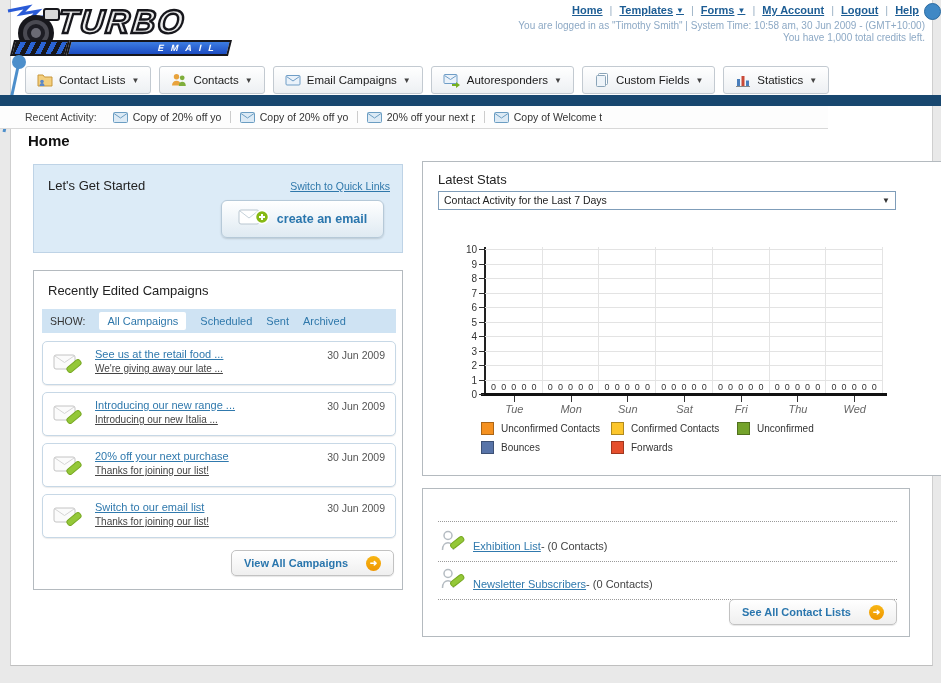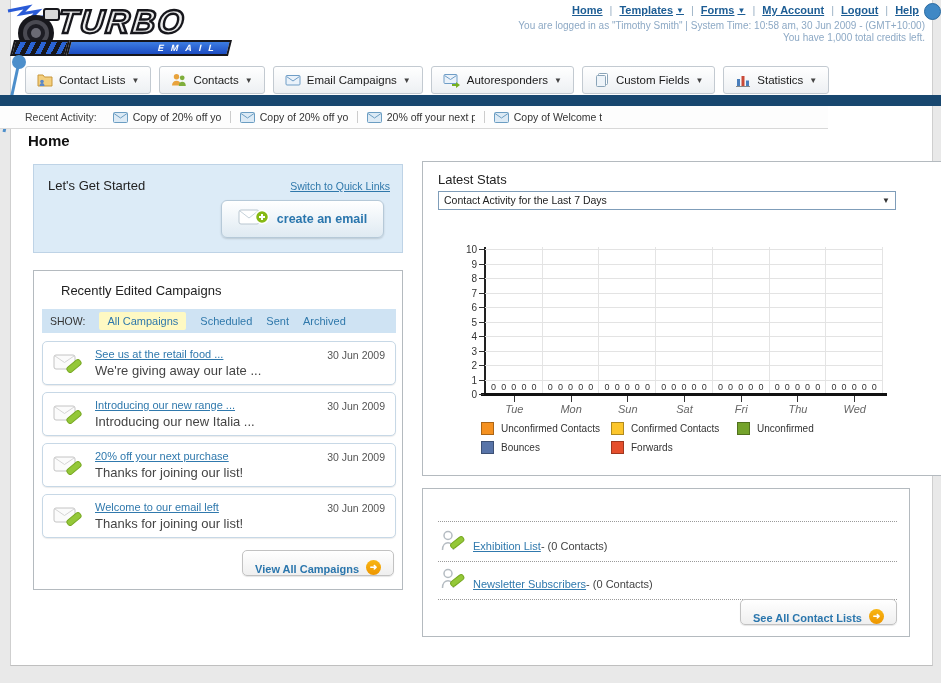--- a/index.html
+++ b/index.html
@@ -60,29 +60,29 @@
   .gs-link { position:absolute; right:12px; top:15px; font-size:10.5px; color:#2f78ab; text-decoration:underline; cursor:pointer; }
   .gs-btn { position:absolute; top:35px; width:163px; height:38px; display:flex; align-items:center; justify-content:center; gap:8px;
     background:linear-gradient(#ffffff,#dfeaf2); border:1px solid #b6c9d8; border-radius:6px;
     box-shadow:0 1px 2px rgba(0,0,0,0.15); cursor:pointer; font-size:12.5px; font-weight:bold; color:#2a76ad; }
 
   
   .camp-panel { left:33px; top:270px; width:370px; height:320px; }
   .filter-bar { position:absolute; left:8px; top:38px; width:354px; height:24px; background:#cfe3f3;
     display:flex; align-items:center; font-size:10.5px; color:#333; padding-left:8px; gap:14px; }
   .filter-link { color:#2f78ab; font-size:11px; cursor:pointer; }
-  .filter-active { background:#fef9c3; padding:3px 8px; border-radius:2px;text-align:right; }
+  .filter-active { background:#ffffff; padding:3px 8px; border-radius:2px;text-align:right; }
   .camp-rows { position:absolute; left:8px; top:70px; width:354px; }
   .camp-row { position:relative; height:44px; margin-bottom:7px; background:#fff;
     border:1px solid #c7d8e6; border-radius:5px; box-shadow:0 1px 1px rgba(0,0,0,0.08); }
   .camp-icon { position:absolute; left:10px; top:8px; }
   .camp-title { position:absolute; left:52px; top:6px; font-size:11px; color:#3079ad; text-decoration:underline; cursor:pointer; }
-  .camp-sub { position:absolute; left:52px; top:21px; font-size:13px; color:#444; }
+  .camp-sub { position:absolute; left:52px; top:21px; font-size:10px; color:#444;text-decoration:underline; }
   .camp-date { position:absolute; right:10px; top:7px; font-size:10.5px; color:#555; }
-  .pill-btn { position:absolute; height:26px; display:flex; align-items:flex-end; gap:7px; padding:0 12px;
+  .pill-btn { position:absolute; height:26px; display:flex; align-items:center; gap:18px; padding:0 12px;
     background:linear-gradient(#ffffff,#efefef); border:1px solid #c2c2c2; border-radius:5px;
     font-size:11px; font-weight:bold; color:#2a76ad; cursor:pointer; box-shadow:0 1px 1px rgba(0,0,0,0.1); }
   .arrow-circle { width:15px; height:15px; border-radius:50%; background:linear-gradient(#f8b614,#ee9600);
     color:#fff; font-size:9px; line-height:15px; text-align:center; font-weight:bold; }
 
   
   .stats-panel { left:422px; top:161px; width:588px; height:315px; }
   .stats-select { position:absolute; left:15px; top:29px; width:458px; height:19px; background:#fff;
     border:1px solid #7f9db9; font-size:10.5px; color:#222; line-height:17px; padding-left:5px; cursor:pointer; }
   .stats-select .sel-arrow { position:absolute; right:5px; top:0; font-size:8px; color:#333; line-height:17px; }
@@ -274,21 +274,21 @@
       <rect x="1" y="3" width="20" height="14" rx="2" fill="#fff" stroke="#b9c6d0"></rect>
       <path d="M2 4l9 7 9-7" fill="none" stroke="#c6d2da"></path>
       <circle cx="24" cy="10" r="6.5" fill="#86b914" stroke="#fff" stroke-width="1.5"></circle>
       <path d="M24 7v6M21 10h6" stroke="#fff" stroke-width="2"></path>
     </svg></span>
     <span>create an email</span>
   </div>
 </div>
 
 <div class="panel camp-panel">
-  <div class="panel-title" style="left:27px;top:12px;">Recently Edited Campaigns</div>
+  <div class="panel-title" style="left:14px;top:12px;">Recently Edited Campaigns</div>
   <div class="filter-bar">
     <span>SHOW:</span>
     <span id="filter-links" style="display:flex;align-items:center;gap:14px;">
         <a class="filter-link filter-active">All Campaigns</a>
         <a class="filter-link">Scheduled</a>
         <a class="filter-link">Sent</a>
         <a class="filter-link">Archived</a>
       </span>
   </div>
   <div class="camp-rows" id="camp-rows">
@@ -329,21 +329,21 @@
         <div class="camp-date">30 Jun 2009</div>
       </div>
       <div class="camp-row">
         <span class="camp-icon"><svg width="31" height="27" viewBox="0 0 31 27">
             <rect x="1" y="5" width="21" height="14" rx="2" fill="#fbfbfb" stroke="#c4c4c4"></rect>
             <path d="M2 6l9.5 6.5L21 6" fill="none" stroke="#d5d5d5"></path>
             <g transform="rotate(-40 21 16)">
               <rect x="13" y="13" width="16" height="6" rx="2.5" fill="#94c838" stroke="#76a81f"></rect>
             </g>
           </svg></span>
-        <a class="camp-title">Welcome to our email left</a>
+        <a class="camp-title">Switch to our email list</a>
         <div class="camp-sub">Thanks for joining our list!</div>
         <div class="camp-date">30 Jun 2009</div>
       </div>
     </div>
   <div class="pill-btn" style="right:8px;top:279px;">
     <span>View All Campaigns</span>
     <span class="arrow-circle">➜</span>
   </div>
 </div>
 

